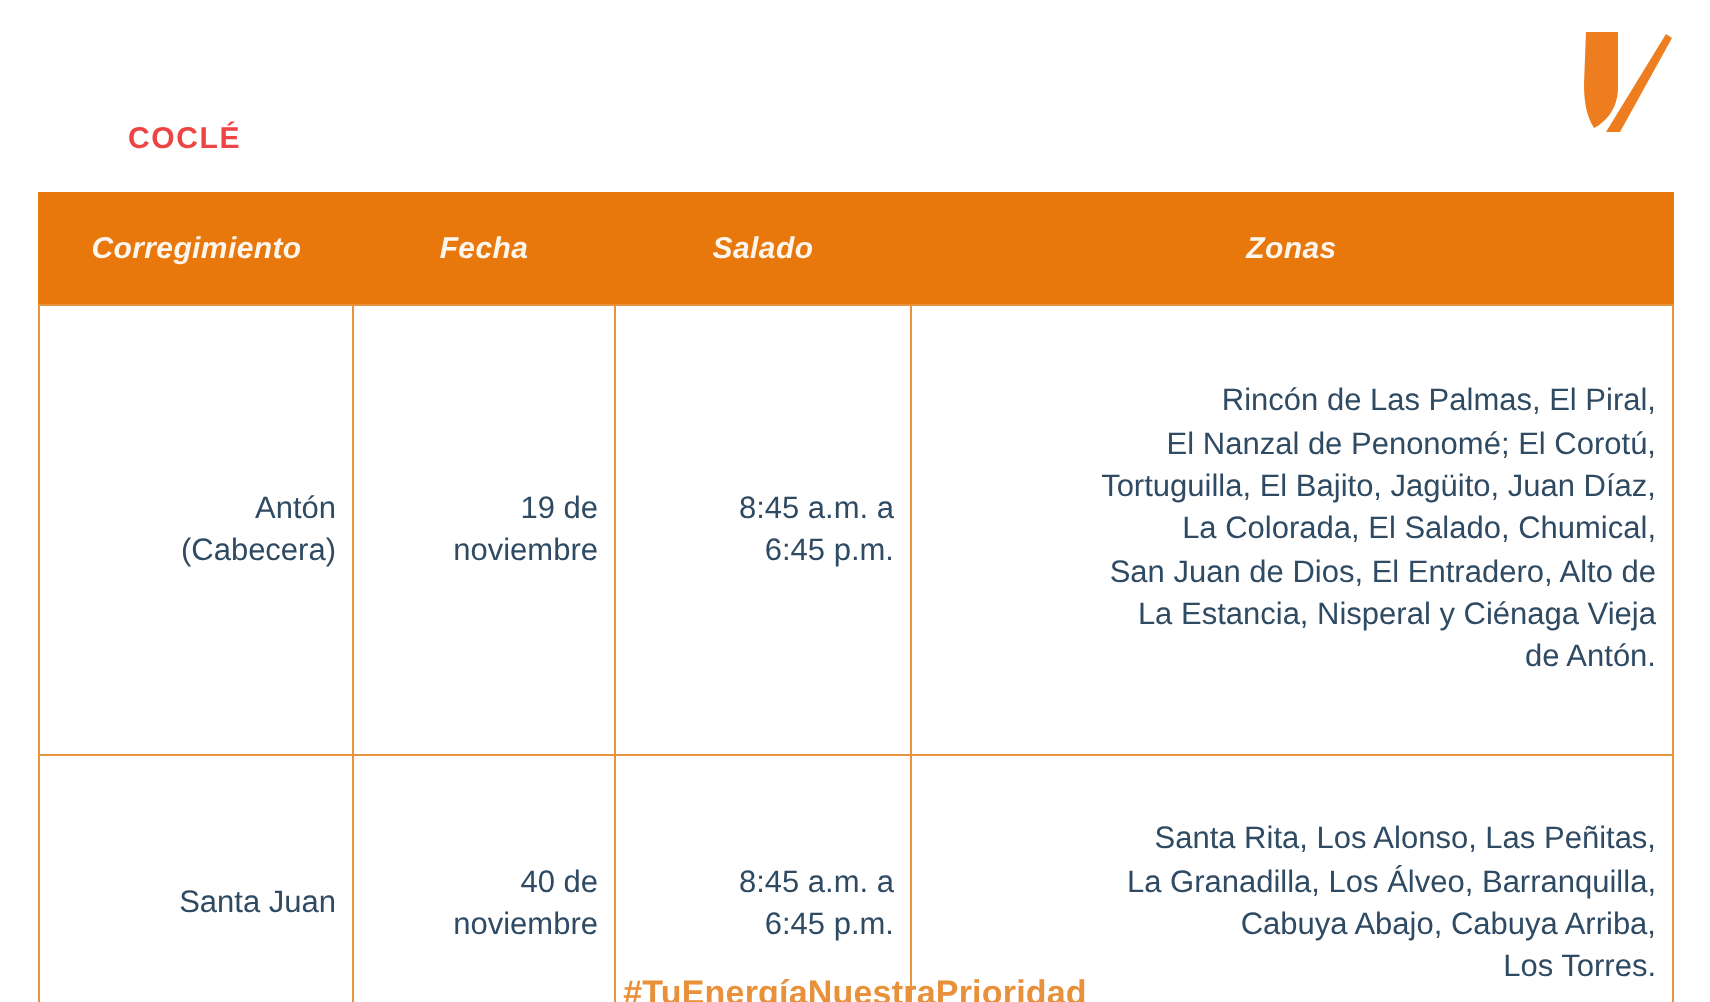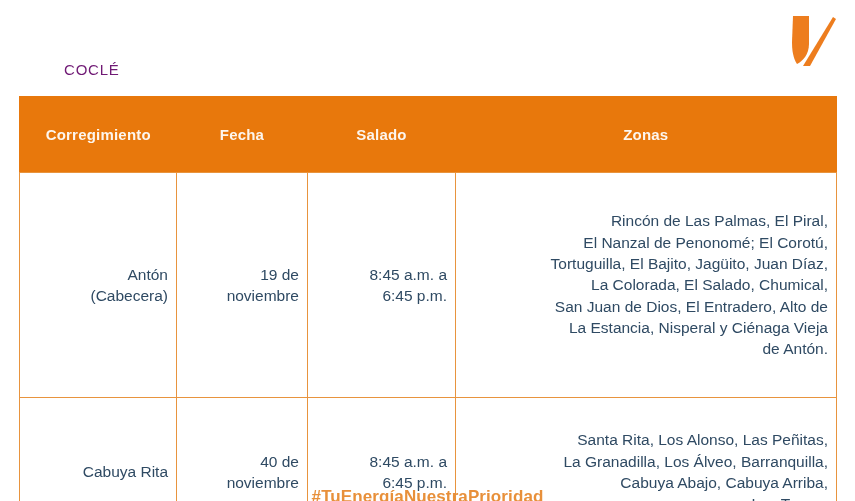--- a/index.html
+++ b/index.html
@@ -41,45 +41,46 @@
   .logo-mark {
     margin-left: 1px;
     margin-top: 0px;
   }
 
   .region-title {
     position: absolute;
     left: 64px;
     top: 61px;
     font-size: 15px;
-    font-weight: normal;
+    font-weight: bold;
     letter-spacing: 0.8px;
-    color: #701a75;
+    color: #ef4444;
   }
 
   
   .schedule-table {
     position: absolute;
     left: 19px;
     top: 96px;
     width: 817px;
     border-collapse: collapse;
     table-layout: fixed;
     border: 1px solid #E8780C;
   }
   .schedule-table th {
     background: #E8780C;
     color: #FDF6EE;
     font-size: 15px;
     font-weight: bold;
     letter-spacing: 0.2px;
     height: 47px;
-    padding: 14px 6px;
+    padding: 4px 6px;
     border: none;
     vertical-align: middle;
+    font-style: italic;
   }
   .schedule-table td {
     border: 1px solid #E8943E;
     color: #2F4A63;
     font-size: 15.5px;
     line-height: 1.38;
     text-align: right;
     vertical-align: middle;
     padding: 14px 8px;
     background: #FFFFFF;
@@ -159,21 +160,21 @@
 El Nanzal de Penonomé; El Corotú,
 Tortuguilla, El Bajito, Jagüito, Juan Díaz,
 La Colorada, El Salado, Chumical,
 San Juan de Dios, El Entradero, Alto de
 La Estancia, Nisperal y Ciénaga Vieja
 de Antón.</span>
         </td>
     </tr>
     <tr class="row-santa">
       <td>
-          <span class="cell-text">Cabuya Rita</span>
+          <span class="cell-text">Santa Juan</span>
         </td>
       <td>
           <span class="cell-text">40 de
 noviembre</span>
         </td>
       <td>
           <span class="cell-text">8:45 a.m. a
 6:45 p.m.</span>
         </td>
       <td>

